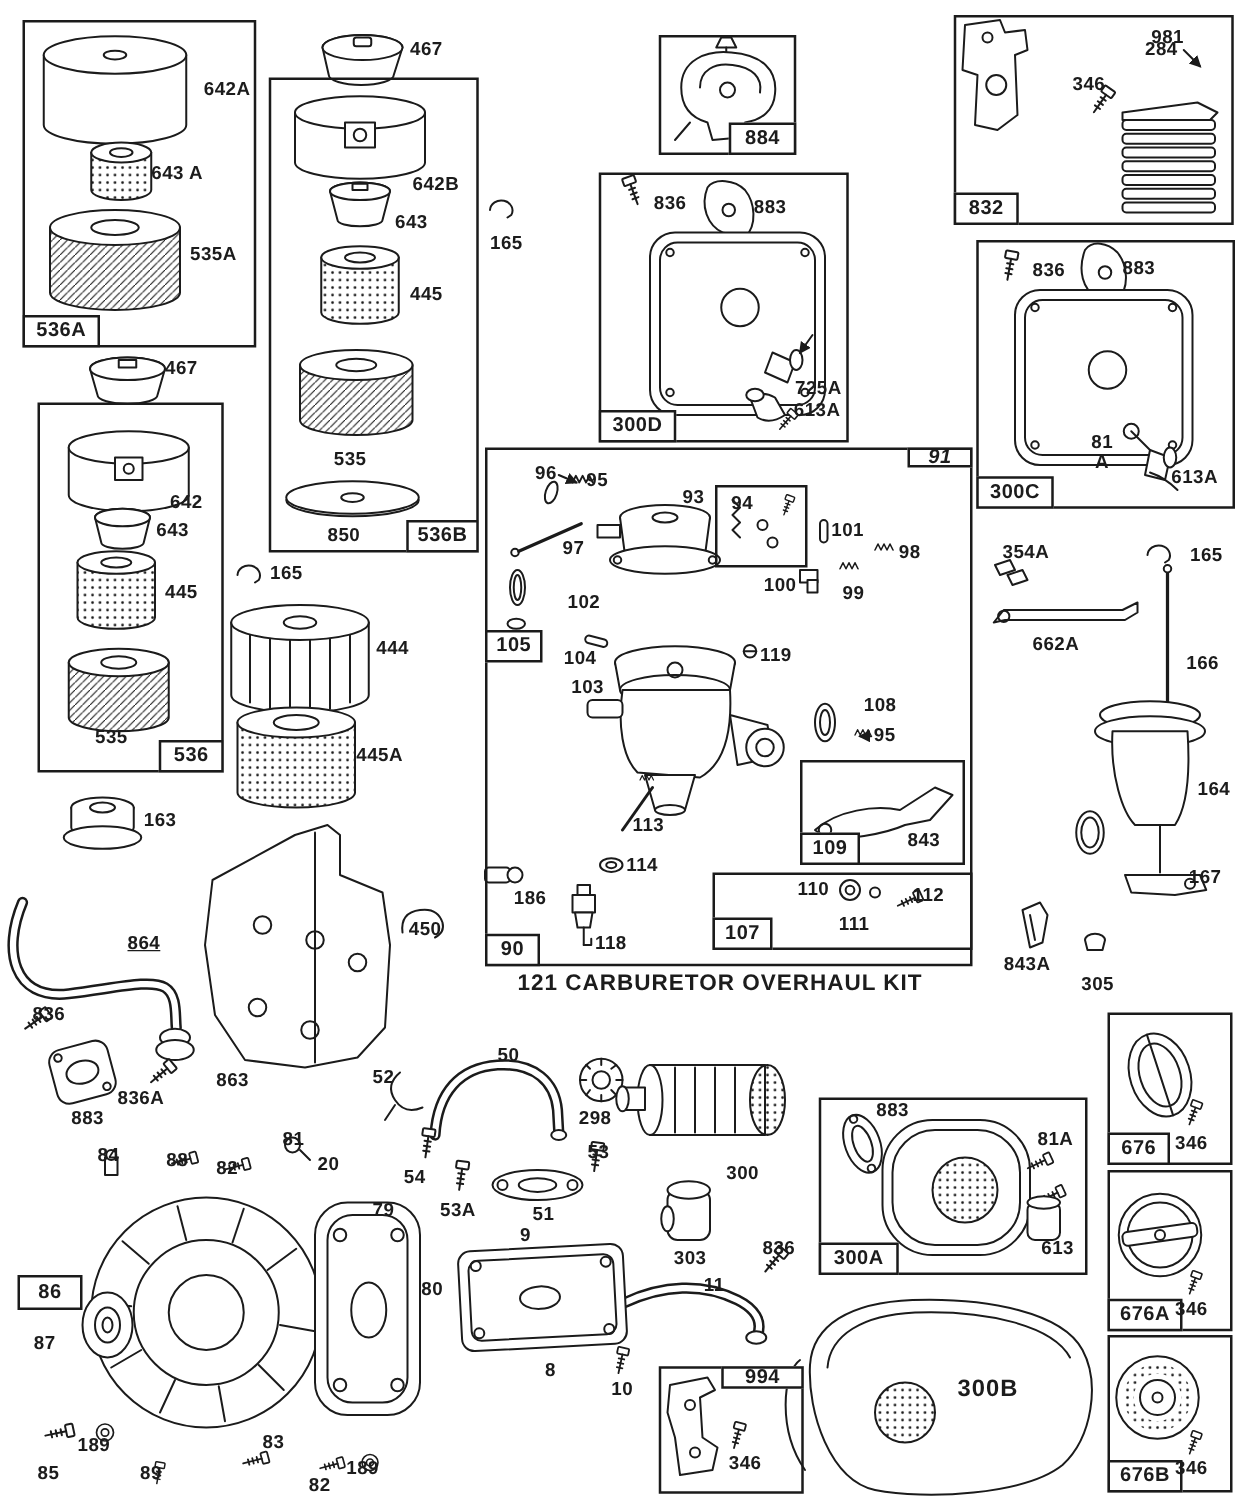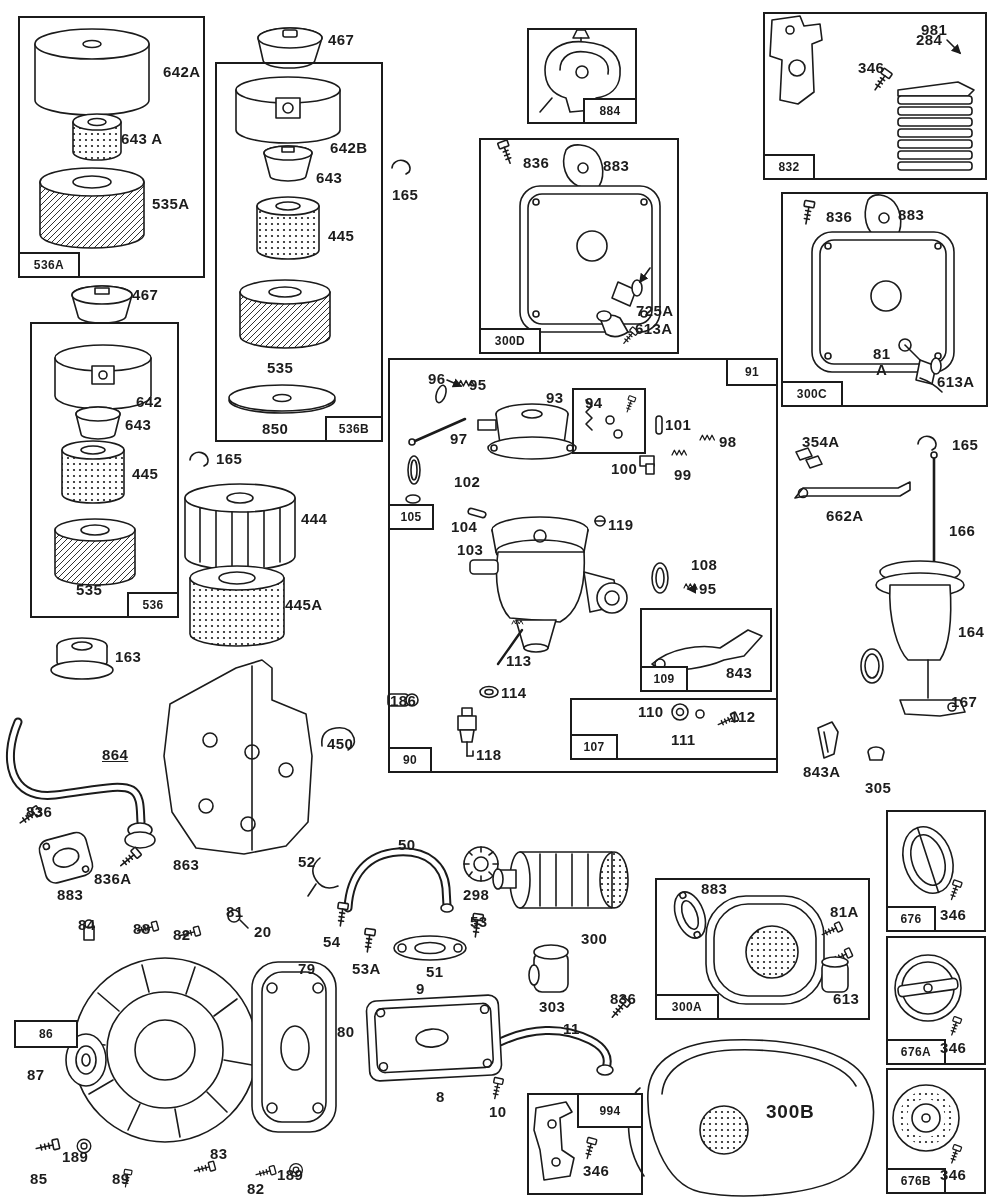--- a/index.html
+++ b/index.html
@@ -12,21 +12,21 @@
   #enclosures{z-index:2;}
   #tags{z-index:4;}
   #labels{z-index:5;}
   .enclosure-box{
     position:absolute;border:2.2px solid #1b1b1b;background:transparent;
     box-sizing:border-box;
   }
   .section-tag{
     position:absolute;border:2.2px solid #1b1b1b;background:#ffffff;
     box-sizing:border-box;display:flex;align-items:center;justify-content:center;
-    font-size:12px;font-weight:700;letter-spacing:0.4px;
+    font-size:16px;font-weight:700;letter-spacing:0.4px;
   }
   .part-label{
     position:absolute;font-size:15px;font-weight:700;white-space:nowrap;
     letter-spacing:0.4px;z-index:5;
   }
   .part-label.big{font-size:19px;letter-spacing:0.8px;}
   .kit-caption{
     position:absolute;left:414px;top:776px;z-index:5;
     font-size:18px;font-weight:700;letter-spacing:0.8px;white-space:nowrap;
   }
@@ -516,28 +516,28 @@
       <div class="enclosure-box" style="left: 886px; top: 1068px; width: 100px; height: 126px;"></div>
     </div>
   <div id="tags" class="layer">
       <div class="section-tag" style="left: 18px; top: 252px; width: 62px; height: 26px;">536A</div>
       <div class="section-tag" style="left: 325px; top: 416px; width: 58px; height: 26px;">536B</div>
       <div class="section-tag" style="left: 583px; top: 98px; width: 54px; height: 26px;">884</div>
       <div class="section-tag" style="left: 763px; top: 154px; width: 52px; height: 26px;">832</div>
       <div class="section-tag" style="left: 479px; top: 328px; width: 62px; height: 26px;">300D</div>
       <div class="section-tag" style="left: 781px; top: 381px; width: 62px; height: 26px;">300C</div>
       <div class="section-tag" style="left: 127px; top: 592px; width: 52px; height: 26px;">536</div>
-      <div class="section-tag" style="left: 726px; top: 358px; width: 52px; height: 28px;">91</div>
+      <div class="section-tag" style="left: 726px; top: 358px; width: 52px; height: 16px; font-style: italic;">91</div>
       <div class="section-tag" style="left: 388px; top: 504px; width: 46px; height: 26px;">105</div>
       <div class="section-tag" style="left: 388px; top: 747px; width: 44px; height: 26px;">90</div>
       <div class="section-tag" style="left: 640px; top: 666px; width: 48px; height: 26px;">109</div>
       <div class="section-tag" style="left: 570px; top: 734px; width: 48px; height: 26px;">107</div>
-      <div class="section-tag" style="left: 14px; top: 1020px; width: 64px; height: 28px;">86</div>
+      <div class="section-tag" style="left: 14px; top: 1020px; width: 52px; height: 28px;">86</div>
       <div class="section-tag" style="left: 655px; top: 994px; width: 64px; height: 26px;">300A</div>
-      <div class="section-tag" style="left: 577px; top: 1093px; width: 66px; height: 35px;">994</div>
+      <div class="section-tag" style="left: 577px; top: 1093px; width: 66px; height: 18px;">994</div>
       <div class="section-tag" style="left: 886px; top: 906px; width: 50px; height: 26px;">676</div>
       <div class="section-tag" style="left: 886px; top: 1039px; width: 60px; height: 26px;">676A</div>
       <div class="section-tag" style="left: 886px; top: 1168px; width: 60px; height: 26px;">676B</div>
     </div>
   <div id="labels" class="layer">
       <div class="part-label" style="left: 163px; top: 63px;">642A</div>
       <div class="part-label" style="left: 328px; top: 31px;">467</div>
       <div class="part-label" style="left: 121px; top: 130px;">643 A</div>
       <div class="part-label" style="left: 330px; top: 139px;">642B</div>
       <div class="part-label" style="left: 316px; top: 169px;">643</div>
@@ -585,21 +585,21 @@
       <div class="part-label" style="left: 611px; top: 460px;">100</div>
       <div class="part-label" style="left: 674px; top: 466px;">99</div>
       <div class="part-label" style="left: 454px; top: 473px;">102</div>
       <div class="part-label" style="left: 451px; top: 518px;">104</div>
       <div class="part-label" style="left: 457px; top: 541px;">103</div>
       <div class="part-label" style="left: 608px; top: 516px;">119</div>
       <div class="part-label" style="left: 648px; top: 556px; margin-left: 43px;">108</div>
       <div class="part-label" style="left: 699px; top: 580px;">95</div>
       <div class="part-label" style="left: 506px; top: 652px;">113</div>
       <div class="part-label" style="left: 501px; top: 684px;">114</div>
-      <div class="part-label" style="left: 390px; top: 692px;">186</div>
+      <div class="part-label" style="left: 390px; top: 710px; padding-left: 21px;">186</div>
       <div class="part-label" style="left: 726px; top: 664px;">843</div>
       <div class="part-label" style="left: 638px; top: 703px;">110</div>
       <div class="part-label" style="left: 730px; top: 708px;">112</div>
       <div class="part-label" style="left: 671px; top: 731px;">111</div>
       <div class="part-label" style="left: 476px; top: 746px;">118</div>
       <div class="part-label" style="left: 102px; top: 746px; text-decoration: underline;">864</div>
       <div class="part-label" style="left: 26px; top: 803px;">836</div>
       <div class="part-label" style="left: 57px; top: 886px;">883</div>
       <div class="part-label" style="left: 94px; top: 870px;">836A</div>
       <div class="part-label" style="left: 173px; top: 856px;">863</div>
@@ -636,13 +636,14 @@
       <div class="part-label" style="left: 701px; top: 880px;">883</div>
       <div class="part-label" style="left: 830px; top: 903px;">81A</div>
       <div class="part-label" style="left: 833px; top: 990px;">613</div>
       <div class="part-label" style="left: 583px; top: 1162px;">346</div>
       <div class="part-label big" style="left: 766px; top: 1101px;">300B</div>
       <div class="part-label" style="left: 940px; top: 906px;">346</div>
       <div class="part-label" style="left: 940px; top: 1039px;">346</div>
       <div class="part-label" style="left: 940px; top: 1166px;">346</div>
     </div>
 
+  <div class="kit-caption">121 CARBURETOR OVERHAUL KIT</div>
 </div>
 
 </body></html>

